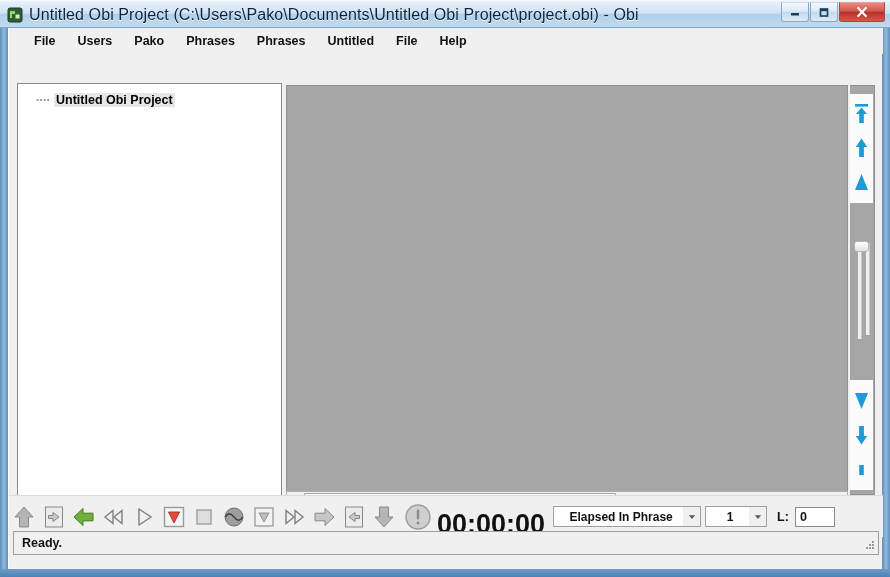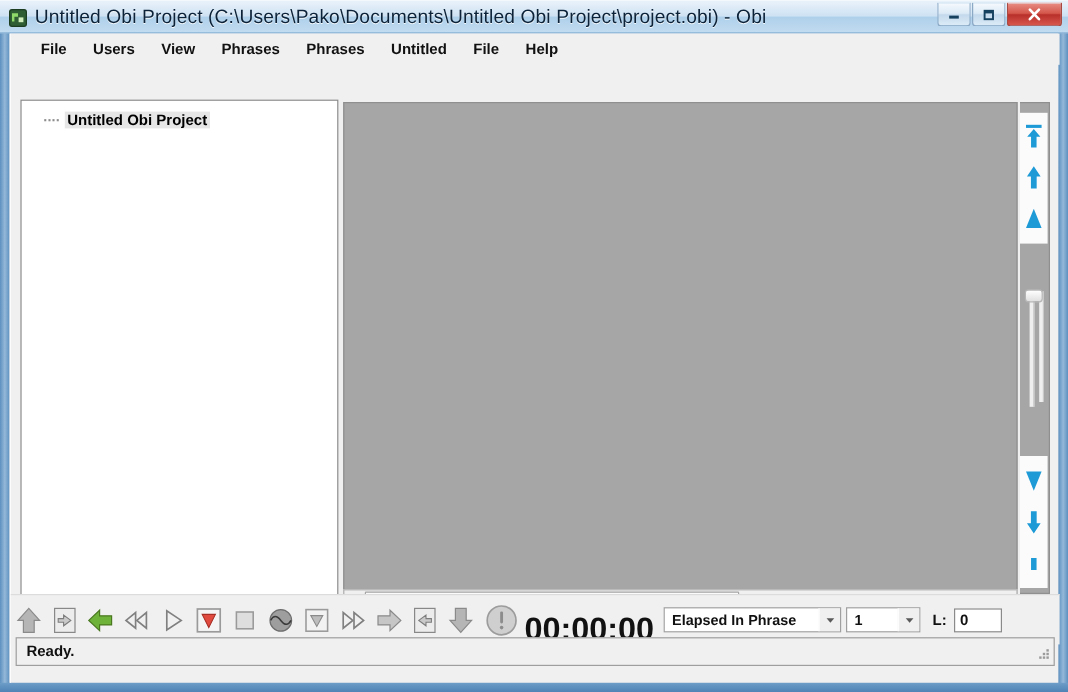--- a/index.html
+++ b/index.html
@@ -290,20 +290,21 @@
   .combo {
     height: 21px;
     background: #ffffff;
     border: 1px solid #a0a0a0;
     box-sizing: border-box;
     display: flex; align-items: center;
     font-size: 12px;
     color: #111111;
     cursor: default;
     flex: 0 0 auto;
+    text-align: center;
   }
   .combo .combo-text { padding-left: 6px; white-space: nowrap; flex:1 1 auto; }
   .combo .combo-arrow {
     width: 17px; height: 19px;
     display:flex; align-items:center; justify-content:center;
     border-left: 1px solid #ffffff;
     background: #f0f0f0;
   }
   #combo-mode { width: 148px; }
   #combo-index { width: 62px; }
@@ -378,21 +379,21 @@
 
   <div id="frame-left"></div>
   <div id="frame-right"></div>
   <div id="frame-bottom"></div>
 
   <div id="client">
 
     <div id="menubar">
       <div class="menu-item">File</div>
       <div class="menu-item">Users</div>
-      <div class="menu-item">View</div>
+      <div class="menu-item">Pako</div>
       <div class="menu-item">Phrases</div>
       <div class="menu-item">Phrases</div>
       <div class="menu-item">Untitled</div>
       <div class="menu-item">File</div>
       <div class="menu-item">Help</div>
     </div>
 
     <div id="main-area">
 
       <div id="tree-panel">

